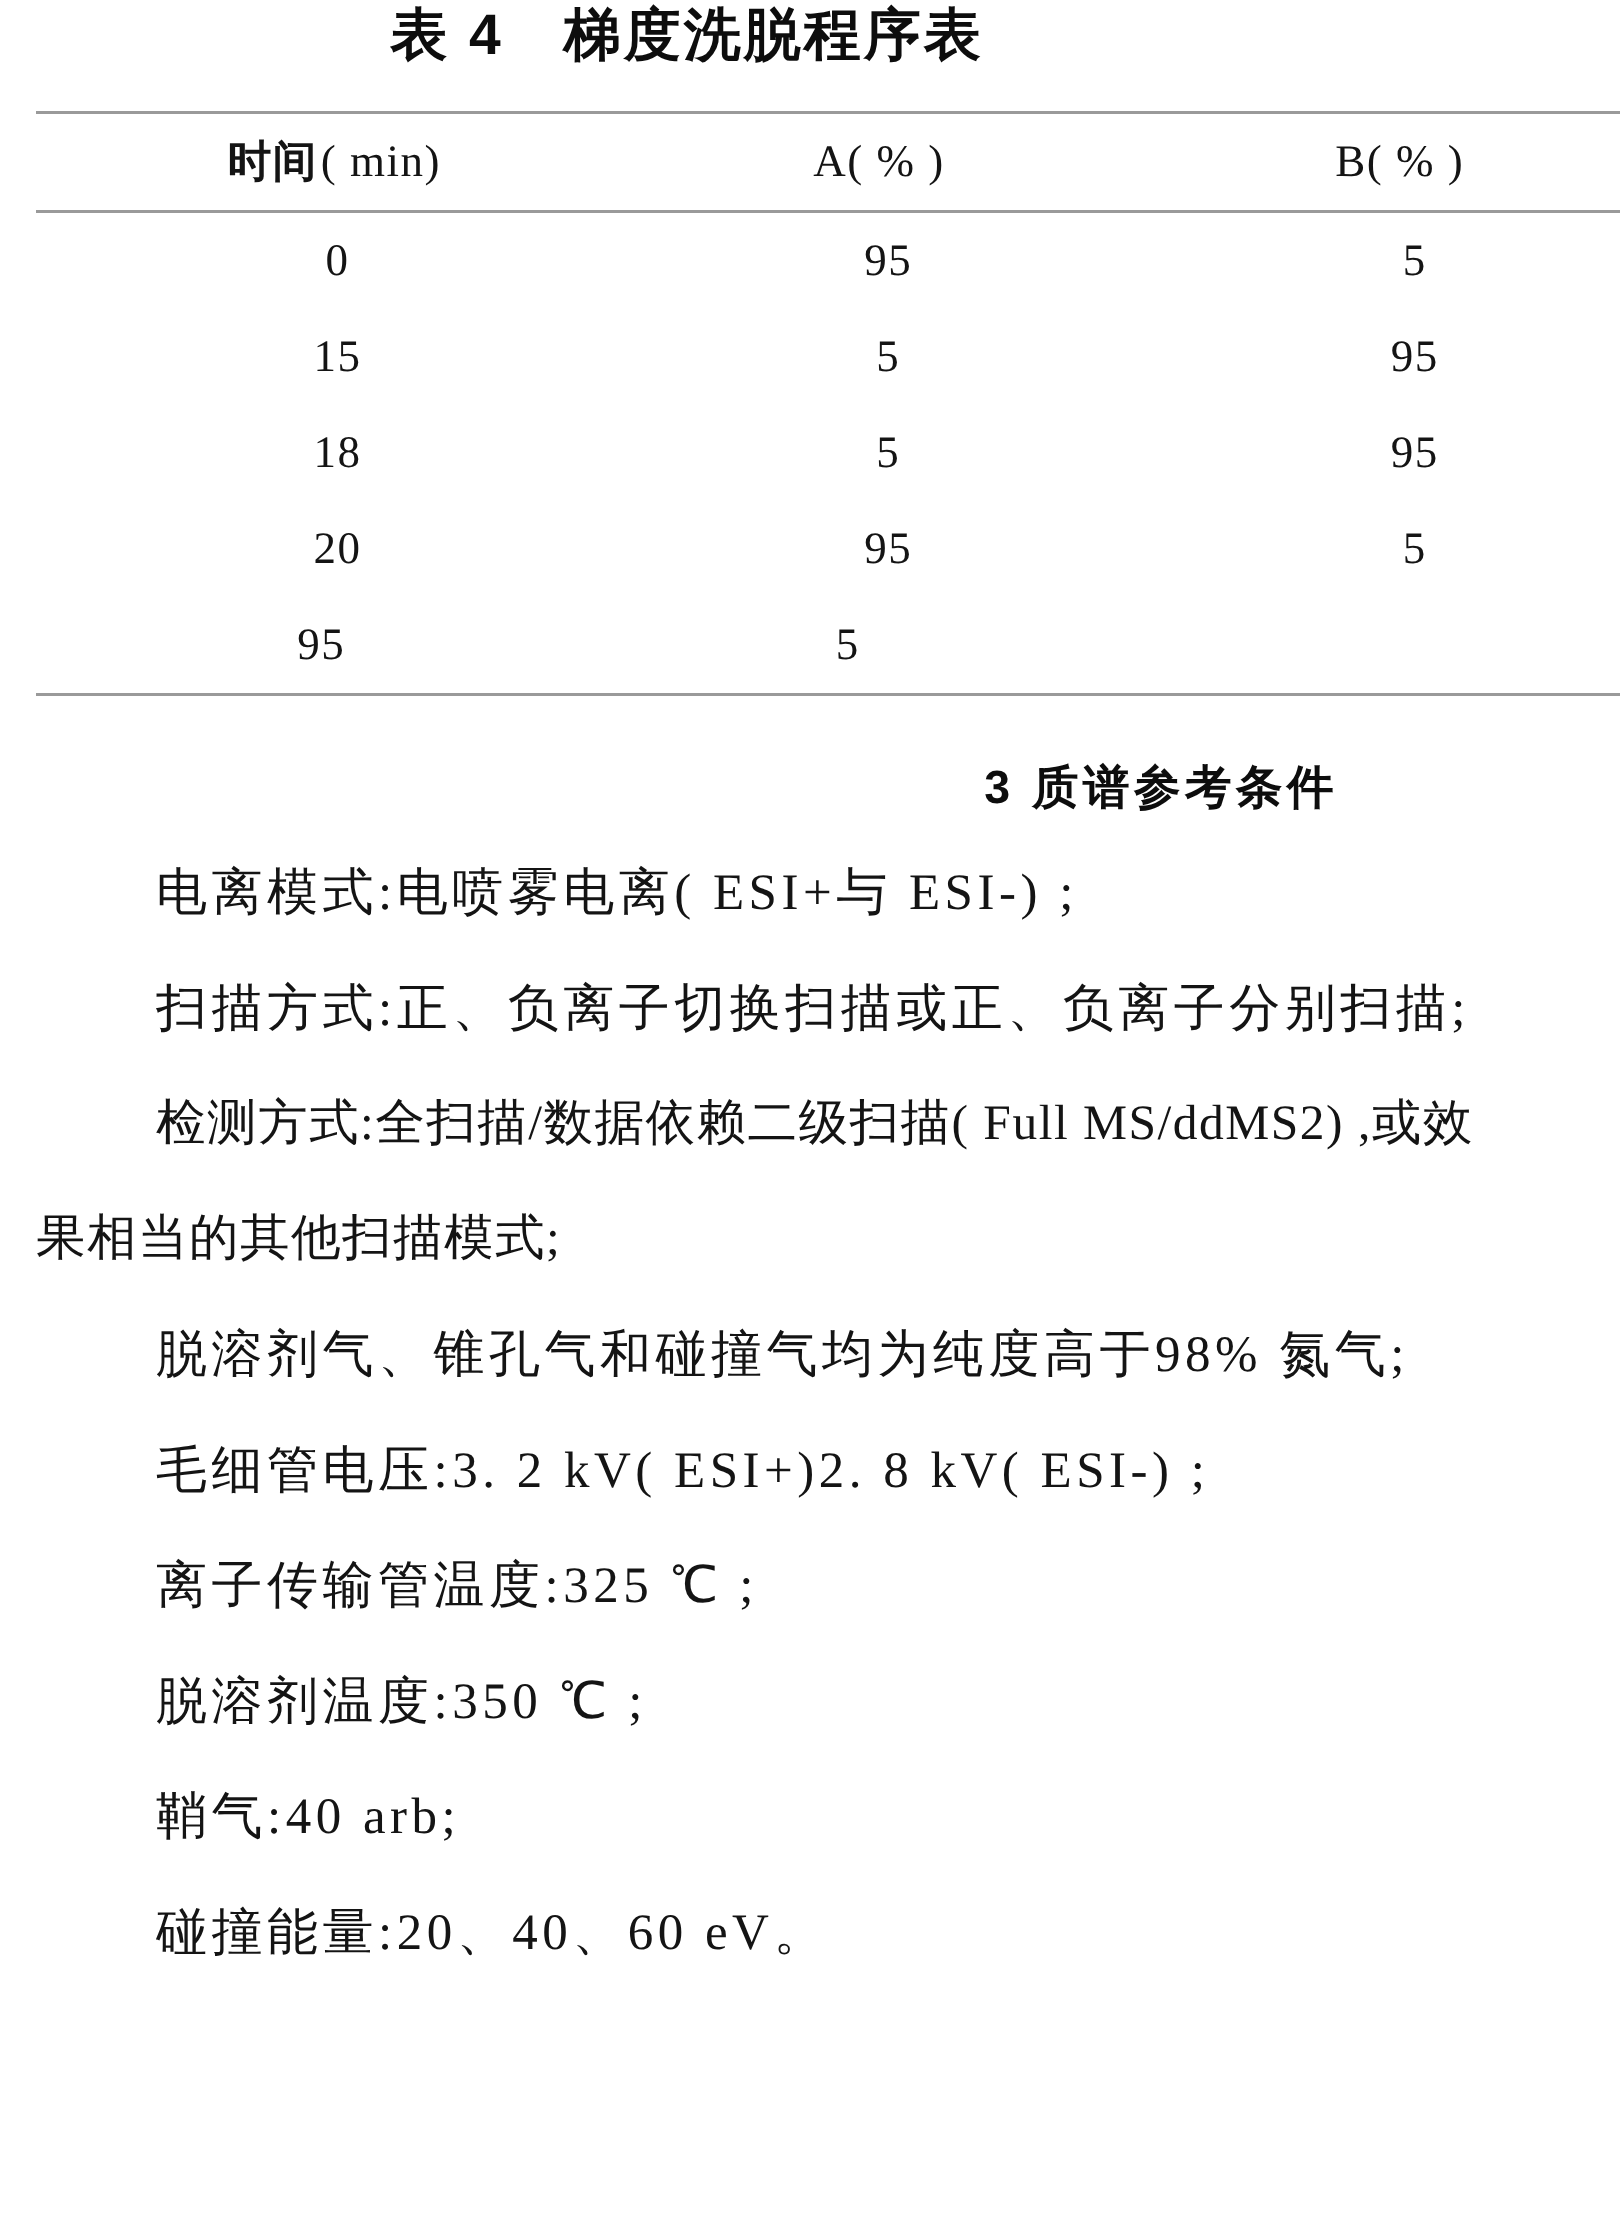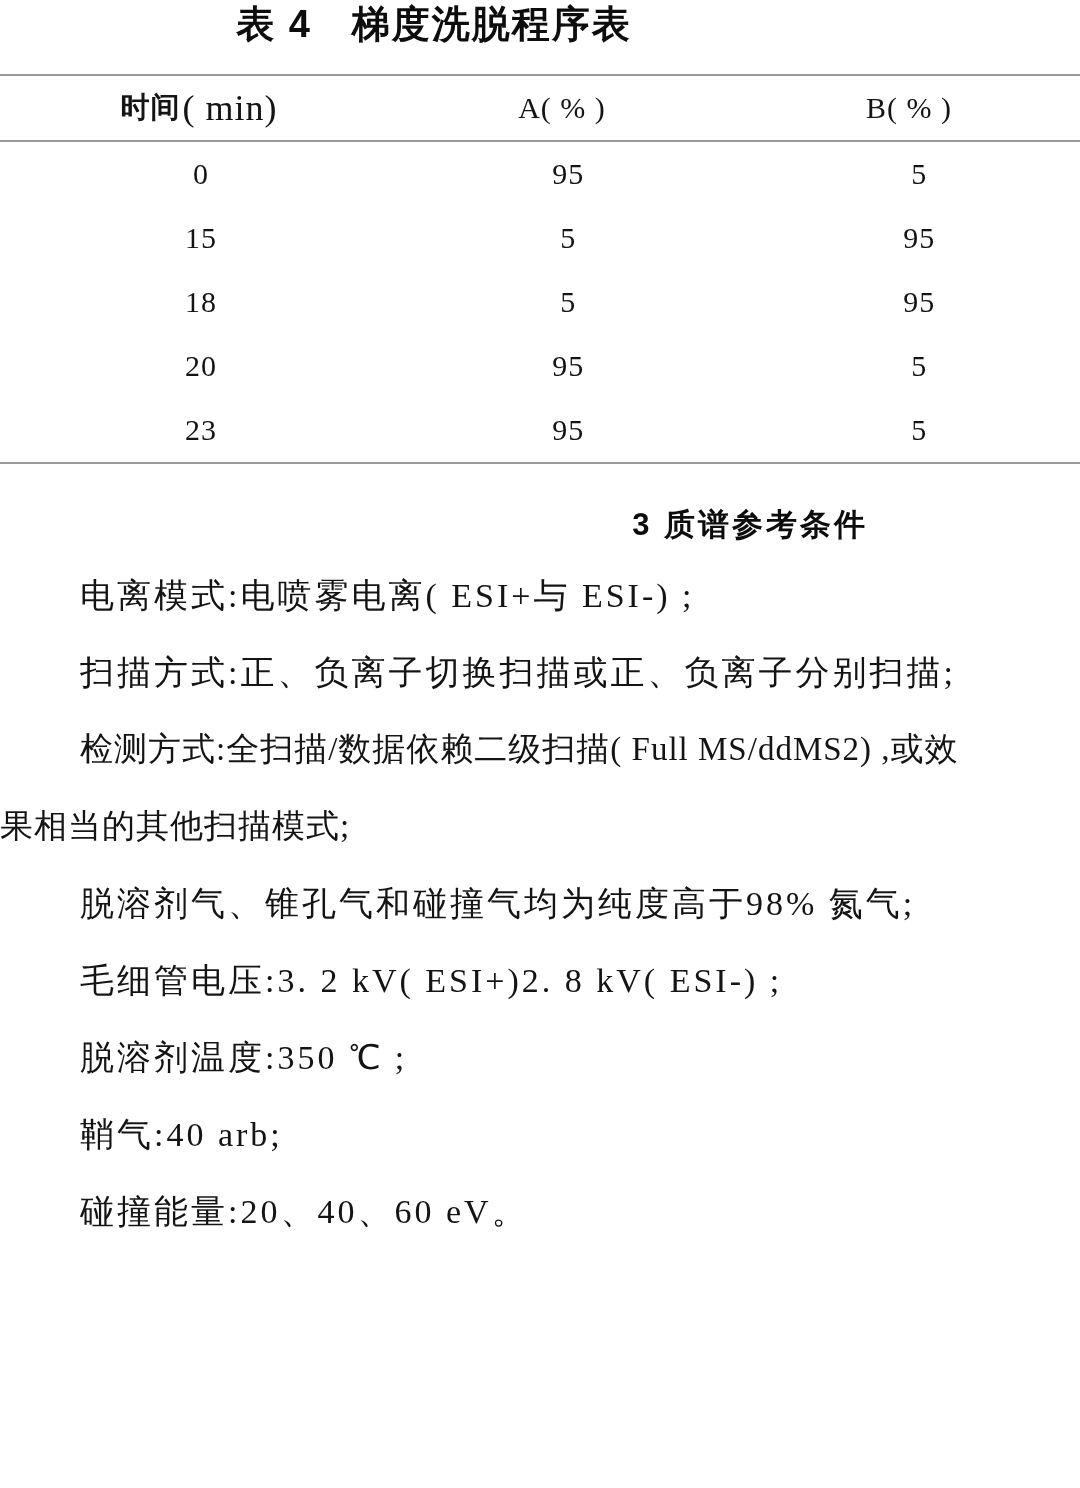--- a/index.html
+++ b/index.html
@@ -3,21 +3,21 @@
 <meta charset="utf-8">
 <style>
   html, body {
     margin: 0; padding: 0;
     width: 1080px; height: 1488px;
     background: #ffffff;
     overflow: hidden;
     color: #141414;
     font-family: "Liberation Serif", serif;
   }
-  .page { position: relative; width: 868px; height: 1488px; }
+  .page { position: relative; width: 868px; height: 1488px; margin-left: 24px; }
 
   
   .doc-title {
     margin: 0; height: 48px; line-height: 48px;
     text-align: center;
     font-family: "Liberation Sans", sans-serif;
     font-weight: 700;
     font-size: 38px;
     letter-spacing: 2px;
     color: #0d0d0d;
@@ -37,21 +37,21 @@
     display: flex; align-items: center; justify-content: center;
     font-size: 30px; letter-spacing: 1px;
   }
   .c1 { width: 35%; }
   .c2 { width: 33%; }
   .c3 { width: 32%; }
   .hdr-zh {
     font-family: "Liberation Sans", sans-serif;
     font-weight: 700; font-size: 29px;
   }
-  .hdr-unit { font-size: 36px; margin-left: 2px; }
+  .hdr-unit { font-size: 30px; margin-left: 2px; }
 
   
   .sec-heading {
     margin: 38px 0 0 75px;
     height: 46px; line-height: 46px;
     font-family: "Liberation Sans", sans-serif;
     font-weight: 700;
     font-size: 31px;
     letter-spacing: 3px;
     color: #0d0d0d;
@@ -105,32 +105,32 @@
       <div class="tcell c1">18</div>
       <div class="tcell c2">5</div>
       <div class="tcell c3">95</div>
     </div>
     <div class="trow tbody-row">
       <div class="tcell c1">20</div>
       <div class="tcell c2">95</div>
       <div class="tcell c3">5</div>
     </div>
     <div class="trow tbody-row">
-      <div class="tcell c1">23</div>
       <div class="tcell c2">95</div>
       <div class="tcell c3">5</div>
     </div>
   </div>
 
   <h2 class="sec-heading">3 质谱参考条件</h2>
 
   <div class="body-text">
     <p>电离模式:电喷雾电离( ESI+与 ESI-) ;</p>
     <p>扫描方式:正、负离子切换扫描或正、负离子分别扫描;</p>
     <p class="wrap-tight"><span>检测方式:全扫描/数据依赖二级扫描( Full MS/ddMS2) ,或效</span><br><span>果相当的其他扫描模式;</span></p>
     <p>脱溶剂气、锥孔气和碰撞气均为纯度高于98% 氮气;</p>
     <p>毛细管电压:3. 2 kV( ESI+)2. 8 kV( ESI-) ;</p>
+    <p>离子传输管温度:325 ℃ ;</p>
     <p>脱溶剂温度:350 ℃ ;</p>
     <p>鞘气:40 arb;</p>
     <p>碰撞能量:20、40、60 eV。</p>
   </div>
 
 </div>
 
 </body></html>

